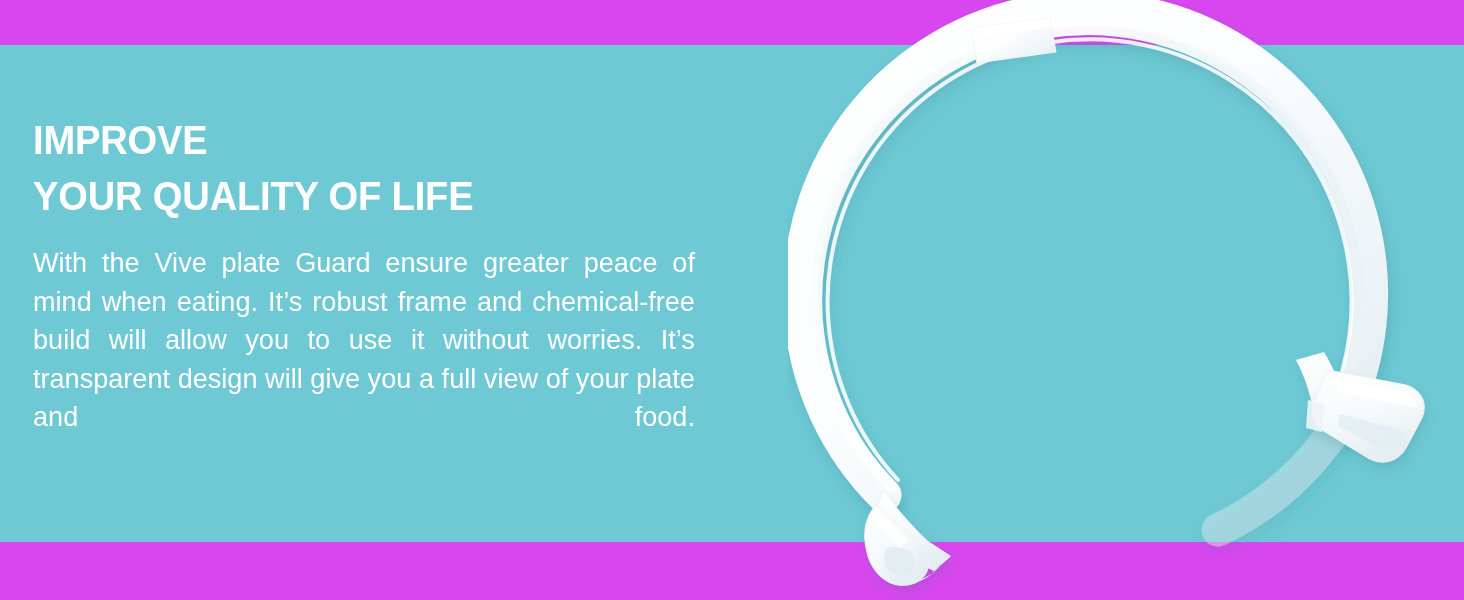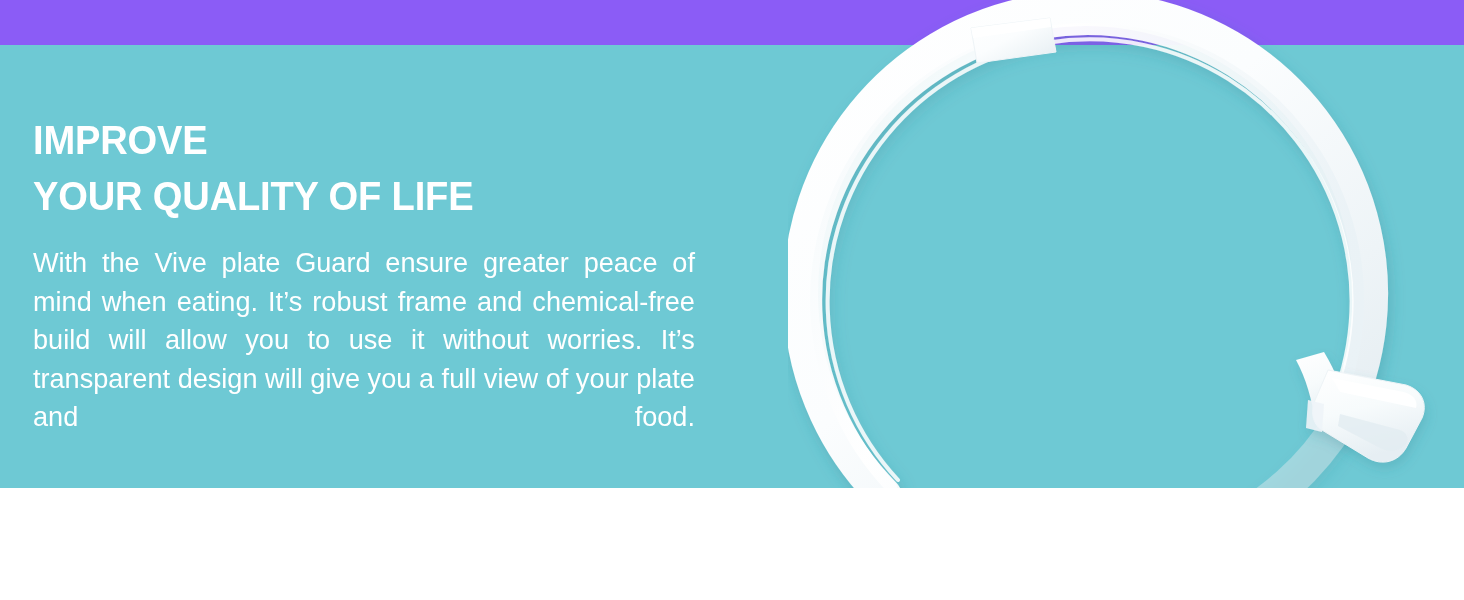--- a/index.html
+++ b/index.html
@@ -2,21 +2,21 @@
 <html><head>
 <meta charset="utf-8">
 <style>
   html,body{margin:0;padding:0;}
   body{
     width:1464px;height:600px;
     background:#ffffff;
     font-family:"Liberation Sans", sans-serif;
     overflow:hidden;
   }
-  .canvas{position:relative;width:1464px;height:488px;overflow:hidden;background:#8b5cf6;}
+  .canvas{position:relative;width:1464px;height:600px;overflow:hidden;background:#d946ef;}
 
   
   .band{
     position:absolute;left:0;top:45px;width:1464px;height:497px;
     background:#6ec9d4;
   }
 
   
   .copy{position:absolute;left:33px;top:112px;width:670px;}
   .headline{

